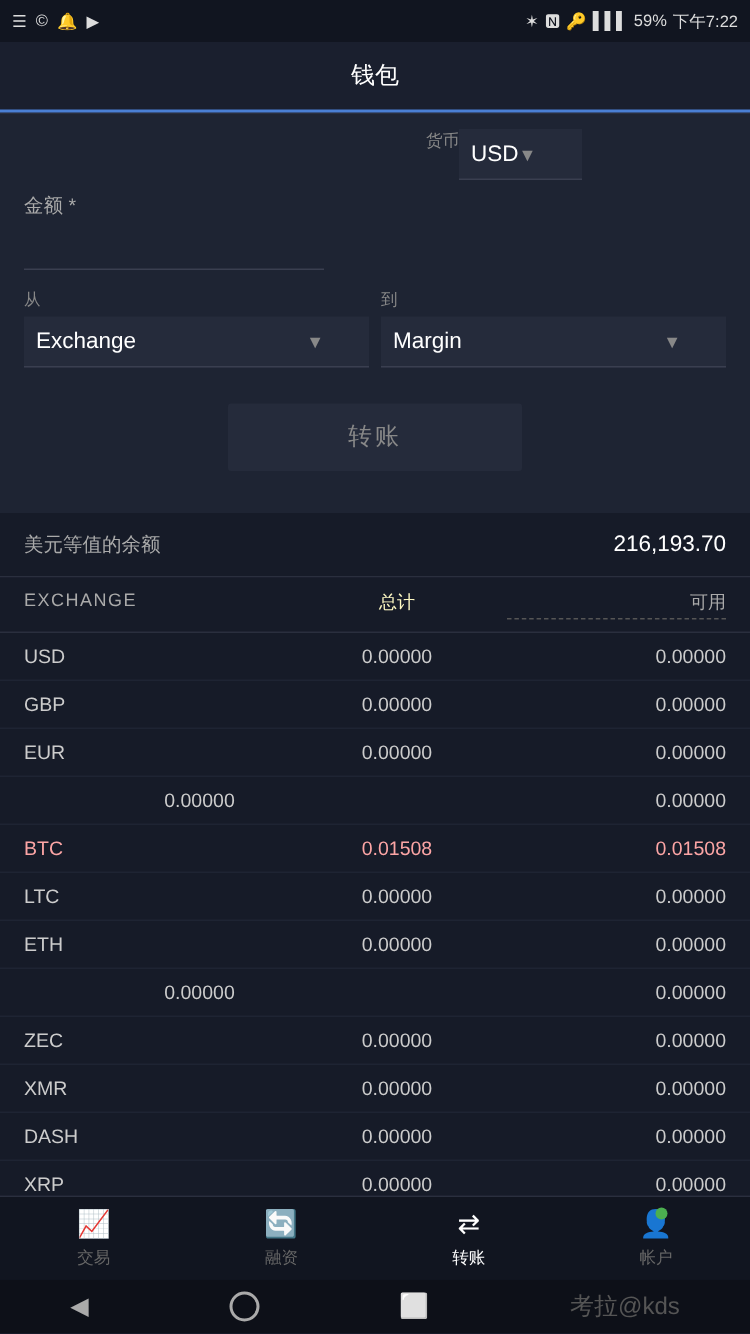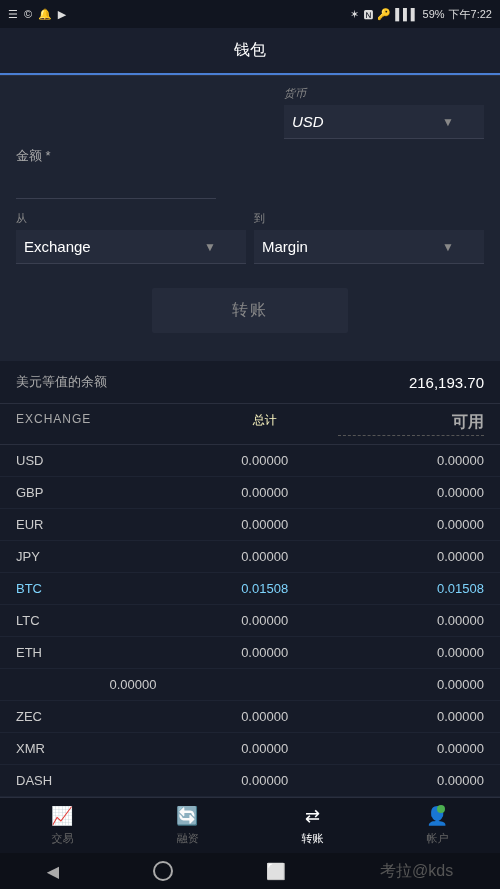--- a/index.html
+++ b/index.html
@@ -58,23 +58,21 @@
       padding: 10px 16px 16px;
     }
 
     .currency-row {
       display: flex;
       justify-content: flex-end;
       margin-bottom: 8px;
     }
     .field-group {
       display: flex;
-      flex-direction: column;
       min-width: 200px;
-      font-style: italic;
     }
     .field-label {
       font-size: 11px;
       color: #888;
       margin-bottom: 4px;
     }
     .select-box {
       background: #252b3b;
       border: none;
       border-bottom: 1px solid #3a3f50;
@@ -137,21 +135,20 @@
       border-radius: 2px;
       letter-spacing: 2px;
     }
 
     
     .balance-section {
       background: #161b28;
       padding: 12px 16px;
       display: flex;
       justify-content: space-between;
-      align-items: center;
       border-bottom: 1px solid #2a2f3e;
       gap: 14px;
     }
     .balance-label {
       font-size: 13px;
       color: #aaa;
     }
     .balance-value {
       font-size: 15px;
       color: #fff;
@@ -175,26 +172,25 @@
       letter-spacing: 1px;
     }
     .col-total {
       flex: 1;
       font-size: 12px;
       color: #fef9c3;
       text-align: center;
     }
     .col-available {
       flex: 1;
-      font-size: 16px;
+      font-size: 12px;
       color: #aaa;
       text-align: right;
       border-bottom: 1px dashed #555;
       padding-bottom: 2px;
-      font-weight: bold;
     }
 
     .table-row {
       display: flex;
       padding: 8px 16px;
       border-bottom: 1px solid #1e2433;
     }
     .cell-currency {
       flex: 1.2;
       font-size: 13px;
@@ -206,21 +202,21 @@
       color: #ccc;
       text-align: center;
     }
     .cell-available {
       flex: 1;
       font-size: 13px;
       color: #ccc;
       text-align: right;
     }
     .cell-highlight {
-      color: #7dd3fc;
+      color: #fca5a5;
     }
 
     
     .bottom-nav {
       position: absolute;
       bottom: 36px;
       left: 0;
       right: 0;
       height: 56px;
       background: #111520;
@@ -361,21 +357,20 @@
       <span class="cell-currency ">GBP</span>
       <span class="cell-total ">0.00000</span>
       <span class="cell-available ">0.00000</span>
     </div>
       <div class="table-row">
       <span class="cell-currency ">EUR</span>
       <span class="cell-total ">0.00000</span>
       <span class="cell-available ">0.00000</span>
     </div>
       <div class="table-row">
-      <span class="cell-currency ">JPY</span>
       <span class="cell-total ">0.00000</span>
       <span class="cell-available ">0.00000</span>
     </div>
       <div class="table-row">
       <span class="cell-currency cell-highlight">BTC</span>
       <span class="cell-total cell-highlight">0.01508</span>
       <span class="cell-available cell-highlight">0.01508</span>
     </div>
       <div class="table-row">
       <span class="cell-currency ">LTC</span>

